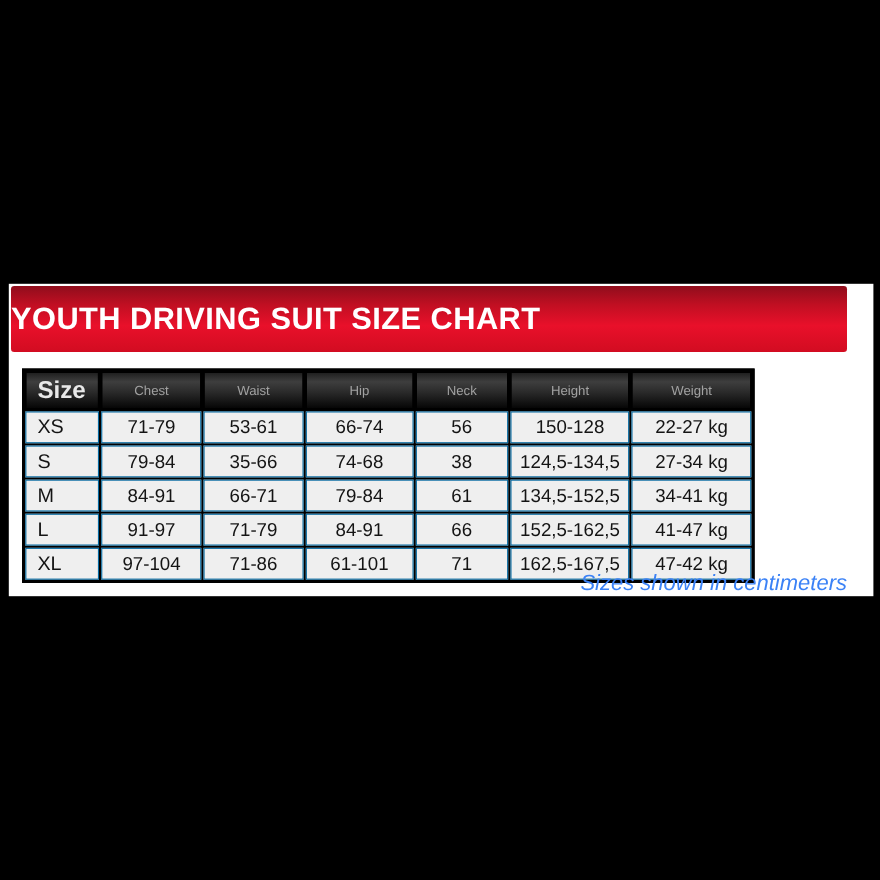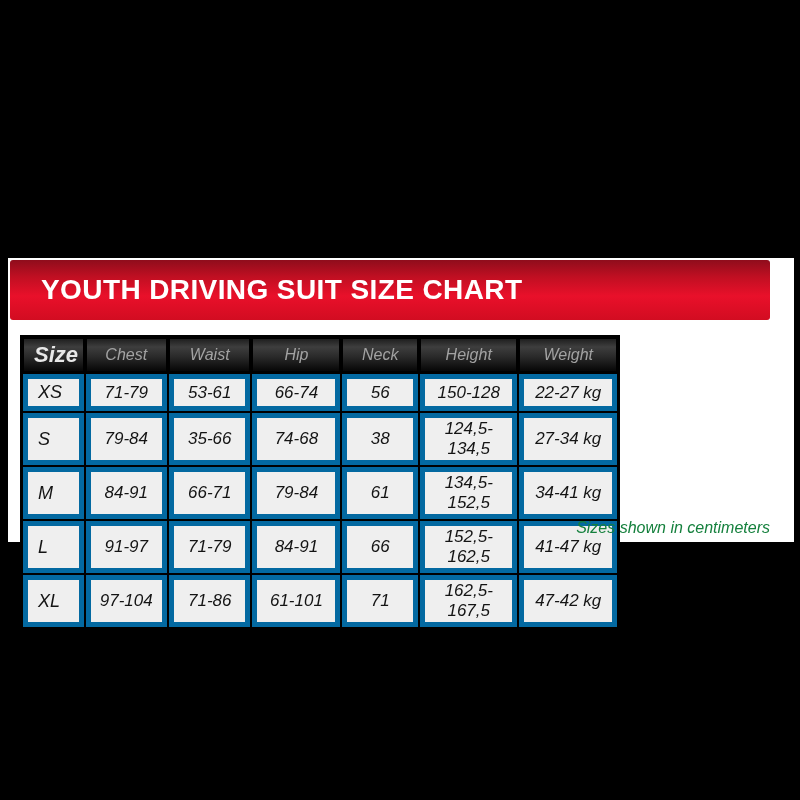--- a/index.html
+++ b/index.html
@@ -27,78 +27,76 @@
     position: absolute;
     left: 2px;
     top: 2px;
     width: 760px;
     height: 60px;
     border-radius: 3px;
     background: linear-gradient(180deg, #8f0d1c 0%, #c00f22 28%, #e9102a 60%, #d20c21 100%);
     display: flex;
     align-items: center;
     box-sizing: border-box;
-    padding-left: 31px;
   }
   .banner-title {
     color: #ffffff;
     font-size: 28px;
     font-weight: 700;
     letter-spacing: 0.4px;
     white-space: nowrap;
   }
   table.size-table {
     position: absolute;
     left: 12px;
     top: 77px;
-    width: 600px;
+    width: 666px;
     border-collapse: separate;
     border-spacing: 2px;
     background: #000000;
     border: 1px solid #000000;
     table-layout: fixed;
-    font-style: italic;
   }
   td.th {
     height: 30px;
     background: linear-gradient(180deg, #1f1f1f 0%, #3e3e3e 25%, #2a2a2a 55%, #060606 100%);
     color: #a2a2a2;
-    font-size: 16px;
+    font-size: 12px;
     text-align: center;
     vertical-align: middle;
     border: 1px solid #000000;
   }
   td.th.size-th {
     color: #e8e8e8;
     font-size: 22px;
     font-weight: 700;
     text-align: left;
     padding-left: 10px;
   }
   td.td {
     height: 25px;
     background: #efefef;
-    border: 5px solid #0369a1;
+    border: 1px solid #0369a1;
     color: #141414;
     font-size: 17px;
     text-align: center;
     vertical-align: middle;
   }
   td.td.size-td {
     text-align: left;
     padding-left: 10px;
     font-size: 18px;
   }
   .footer-note {
     position: absolute;
     right: 24px;
     top: 261px;
     font-style: italic;
-    font-size: 16px;
-    color: #15803d;
+    font-size: 20px;
+    color: #3b82f6;
     white-space: nowrap;
   }
 </style>
 </head>
 <body>
 
 <div class="page">
   <div class="card">
 
     <div class="banner">

